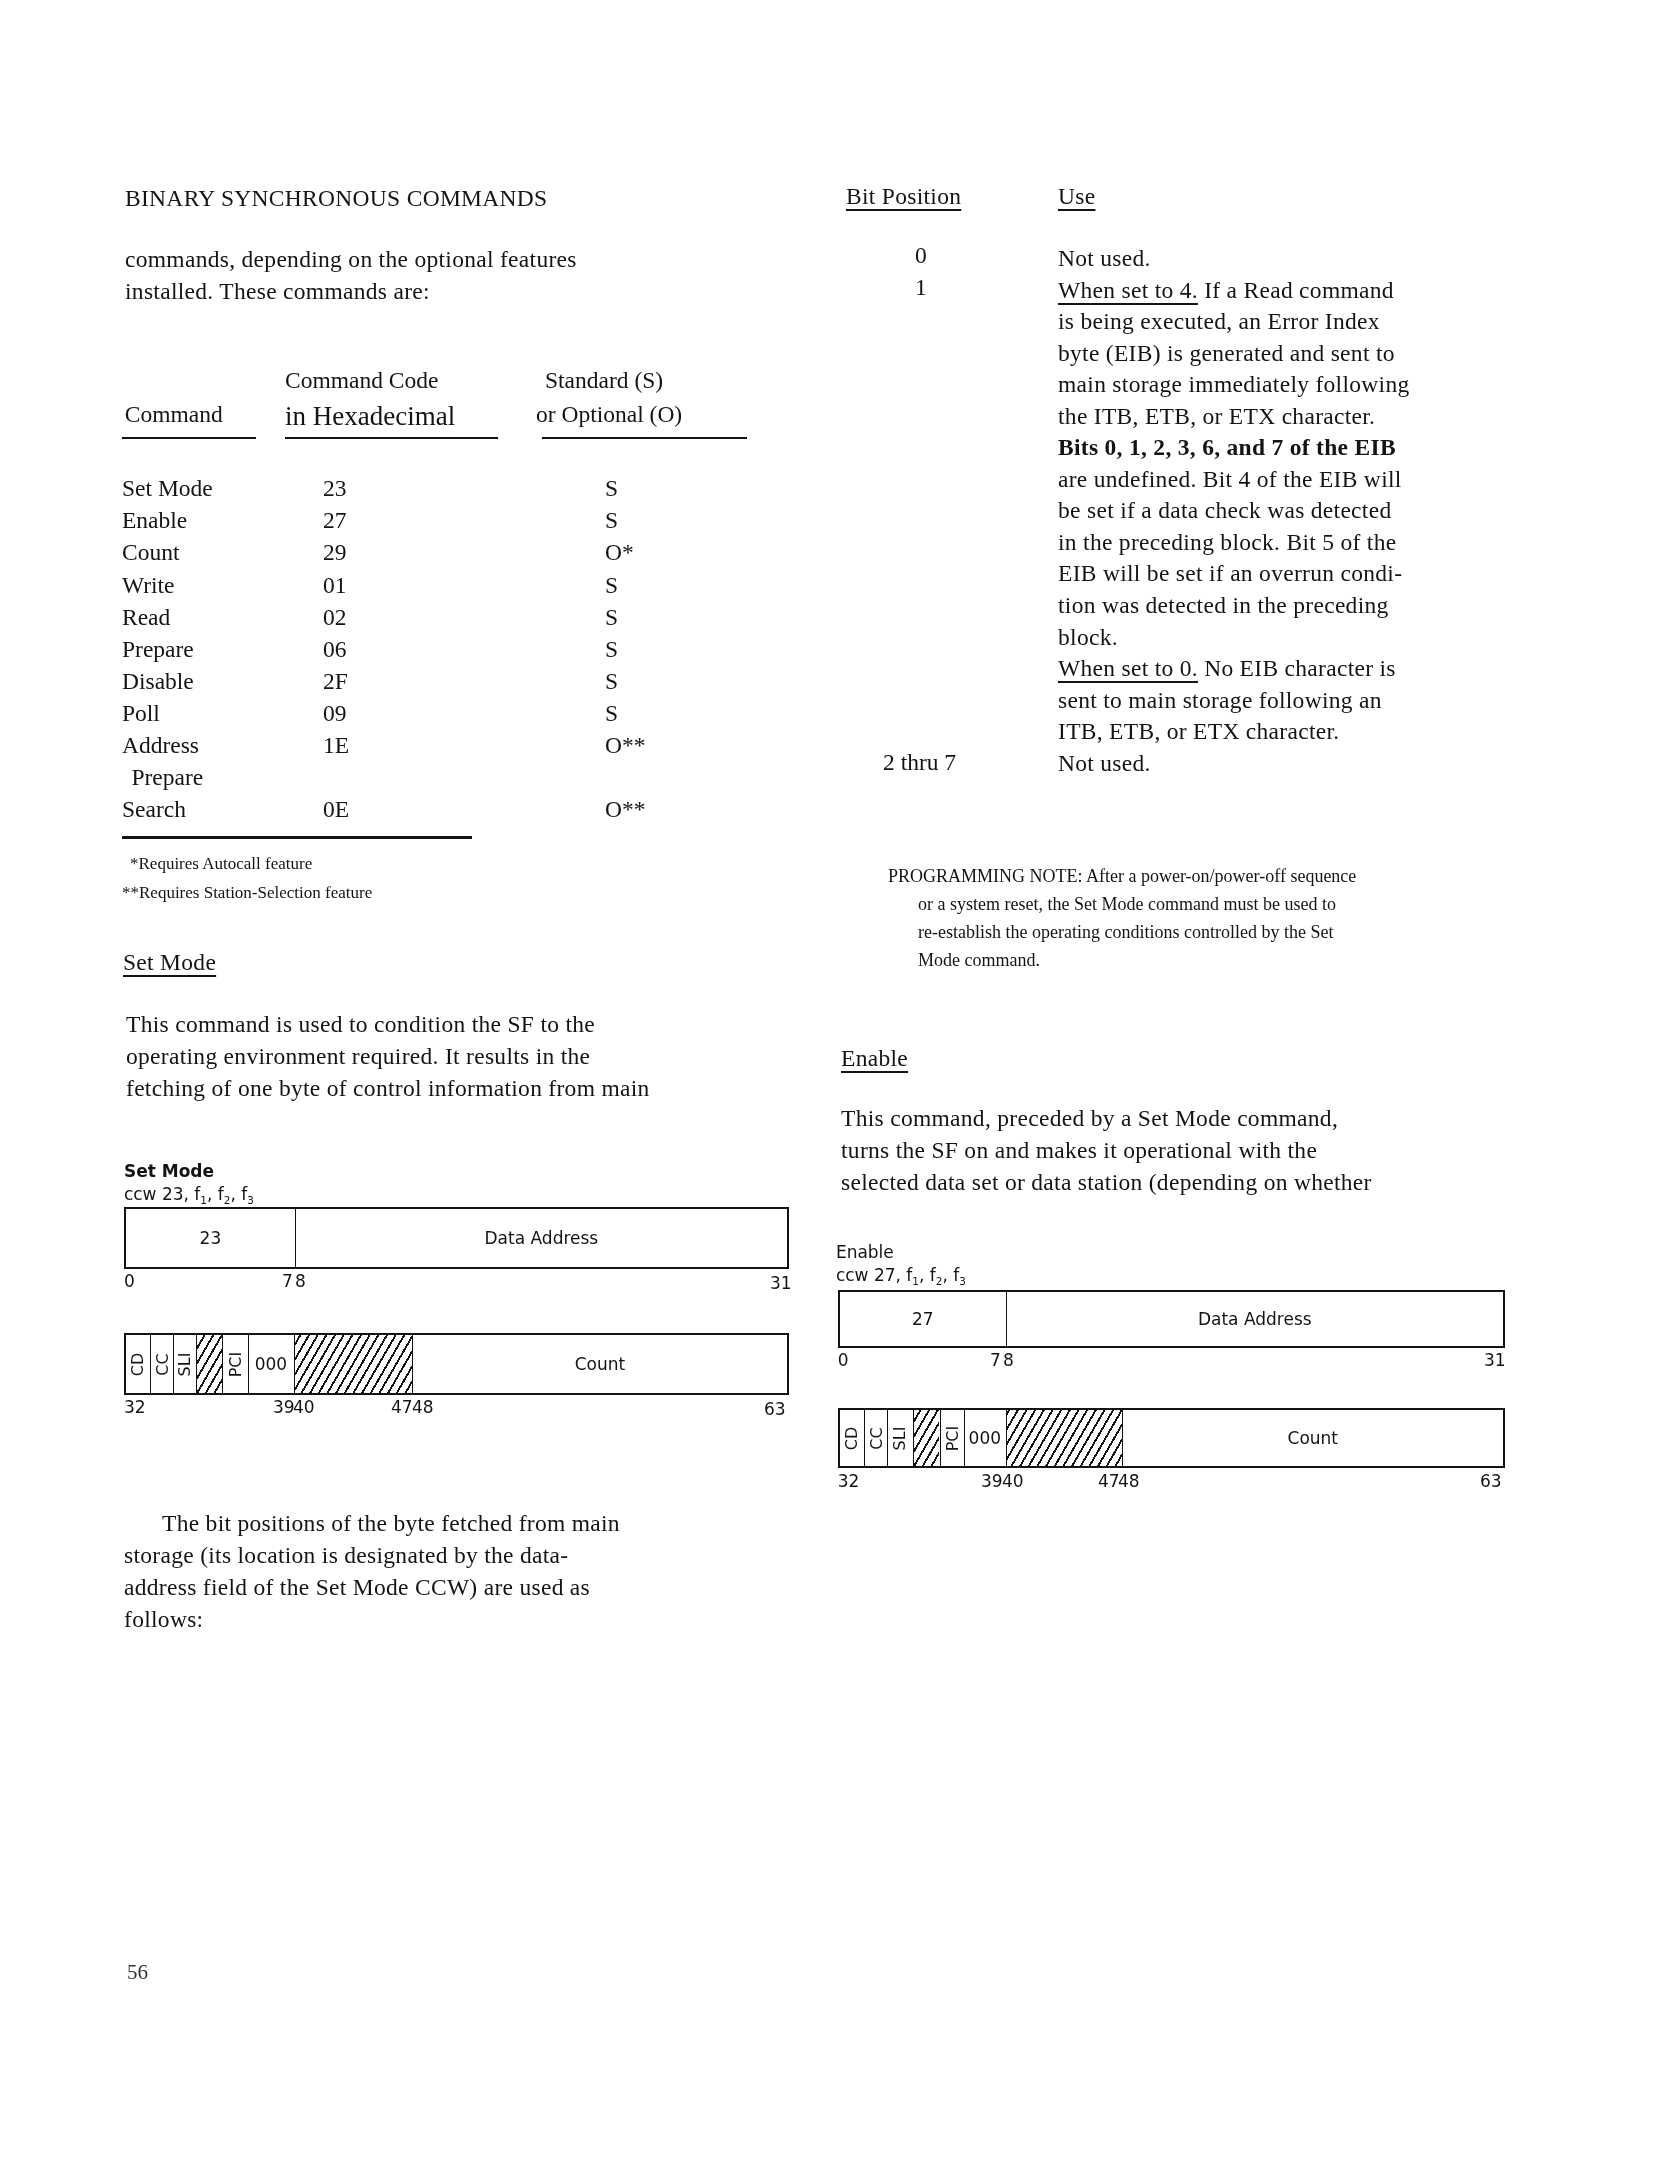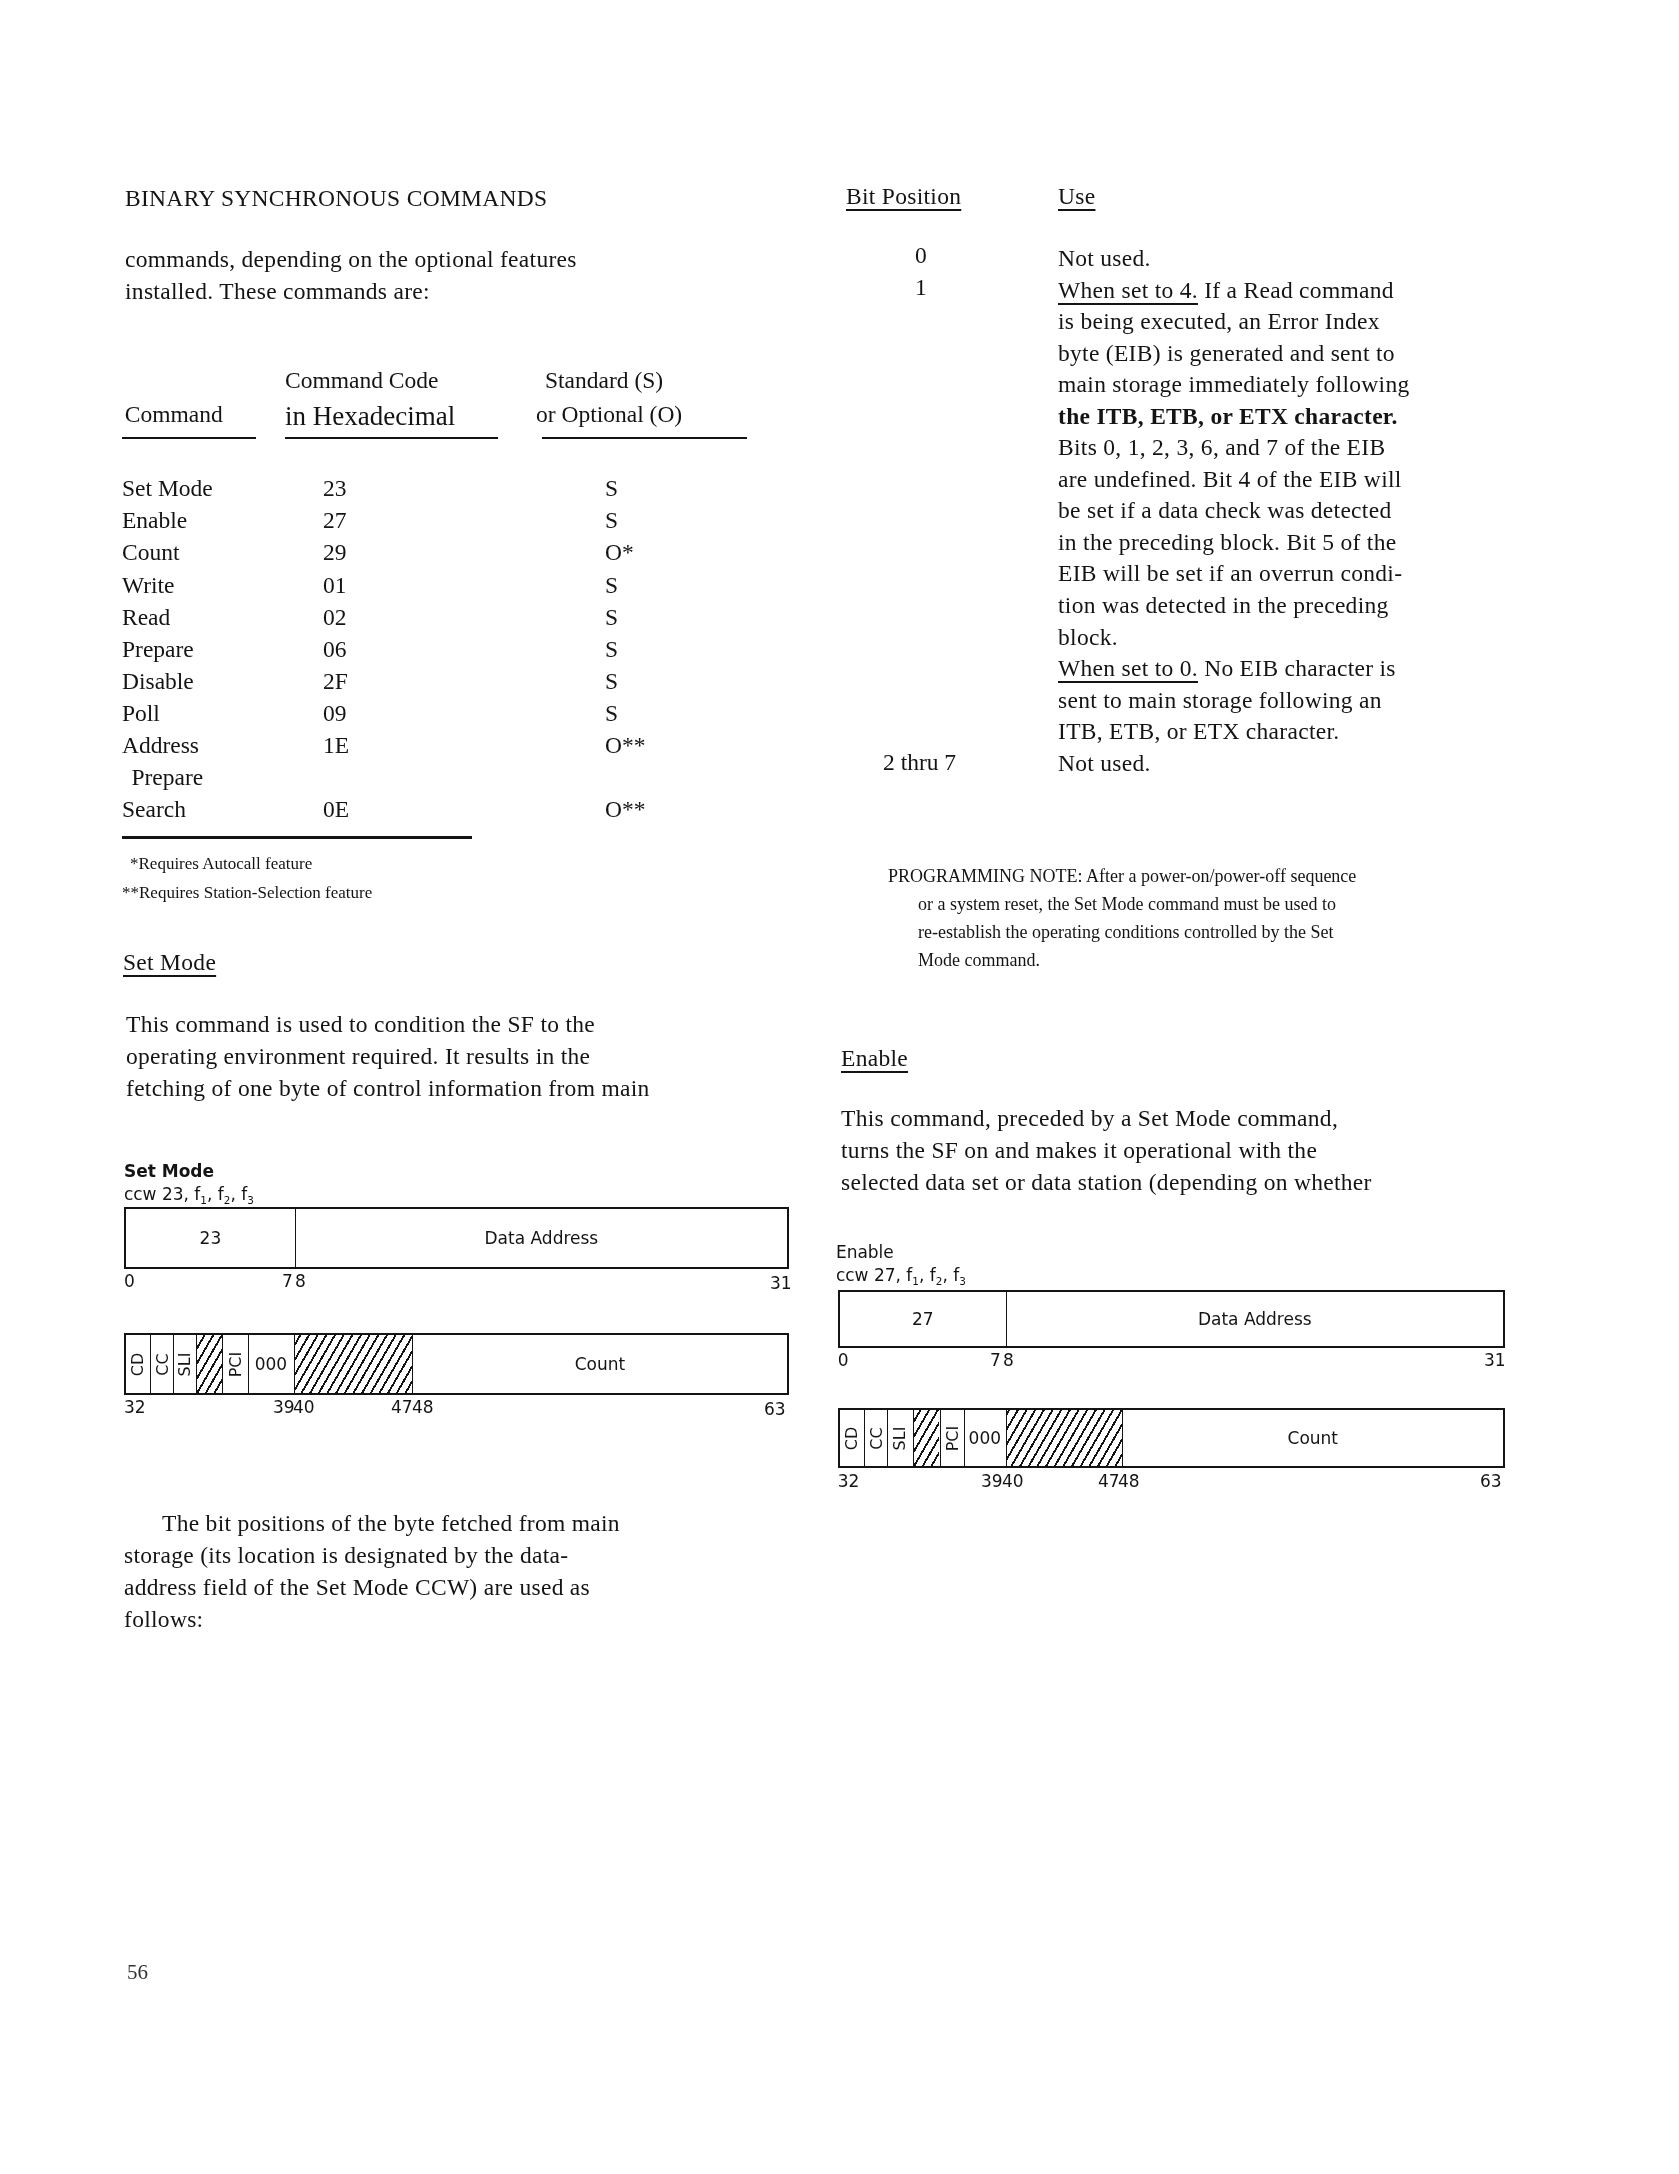--- a/index.html
+++ b/index.html
@@ -168,22 +168,22 @@
 <div class="abs serif" style="left:915px; top:242px; font-size:23.5px;">0</div>
 <div class="abs serif" style="left:915px; top:274px; font-size:23.5px;">1</div>
 <div class="abs serif" style="left:883px; top:749px; font-size:23.5px;">2 thru 7</div>
 
 <div class="abs serif" style="left:1058px; top:242px; width:433px; height:565px;">
   <div class="use-line" style="top:0;">Not used.</div>
   <div class="use-line" style="top:32px;"><span class="u">When set to 4.</span><span> If a Read command</span></div>
   <div class="use-line" style="top:63px;">is being executed,  an Error Index</div>
   <div class="use-line" style="top:95px;">byte (EIB) is generated and sent to</div>
   <div class="use-line" style="top:126px;">main storage immediately following</div>
-  <div class="use-line" style="top:158px;font-weight:bold;">the ITB,  ETB,  or ETX character.</div>
-  <div class="use-line" style="top:189px;">Bits 0,  1,  2,  3,  6,  and 7 of the EIB</div>
+  <div class="use-line" style="top:158px;">the ITB,  ETB,  or ETX character.</div>
+  <div class="use-line" style="top:189px;font-weight:bold;">Bits 0,  1,  2,  3,  6,  and 7 of the EIB</div>
   <div class="use-line" style="top:221px;">are undefined.   Bit 4 of the EIB will</div>
   <div class="use-line" style="top:252px;">be set if a data check was detected</div>
   <div class="use-line" style="top:284px;">in the preceding block.   Bit 5 of the</div>
   <div class="use-line" style="top:315px;text-align:center;">EIB will be set if an overrun condi-</div>
   <div class="use-line" style="top:347px;">tion was detected in the preceding</div>
   <div class="use-line" style="top:379px;">block.</div>
   <div class="use-line" style="top:410px;"><span class="u">When set to 0.</span><span> No EIB character is</span></div>
   <div class="use-line" style="top:442px;">sent to main storage following an</div>
   <div class="use-line" style="top:473px;">ITB,  ETB,  or ETX character.</div>
   <div class="use-line" style="top:505px;">Not used.</div>

